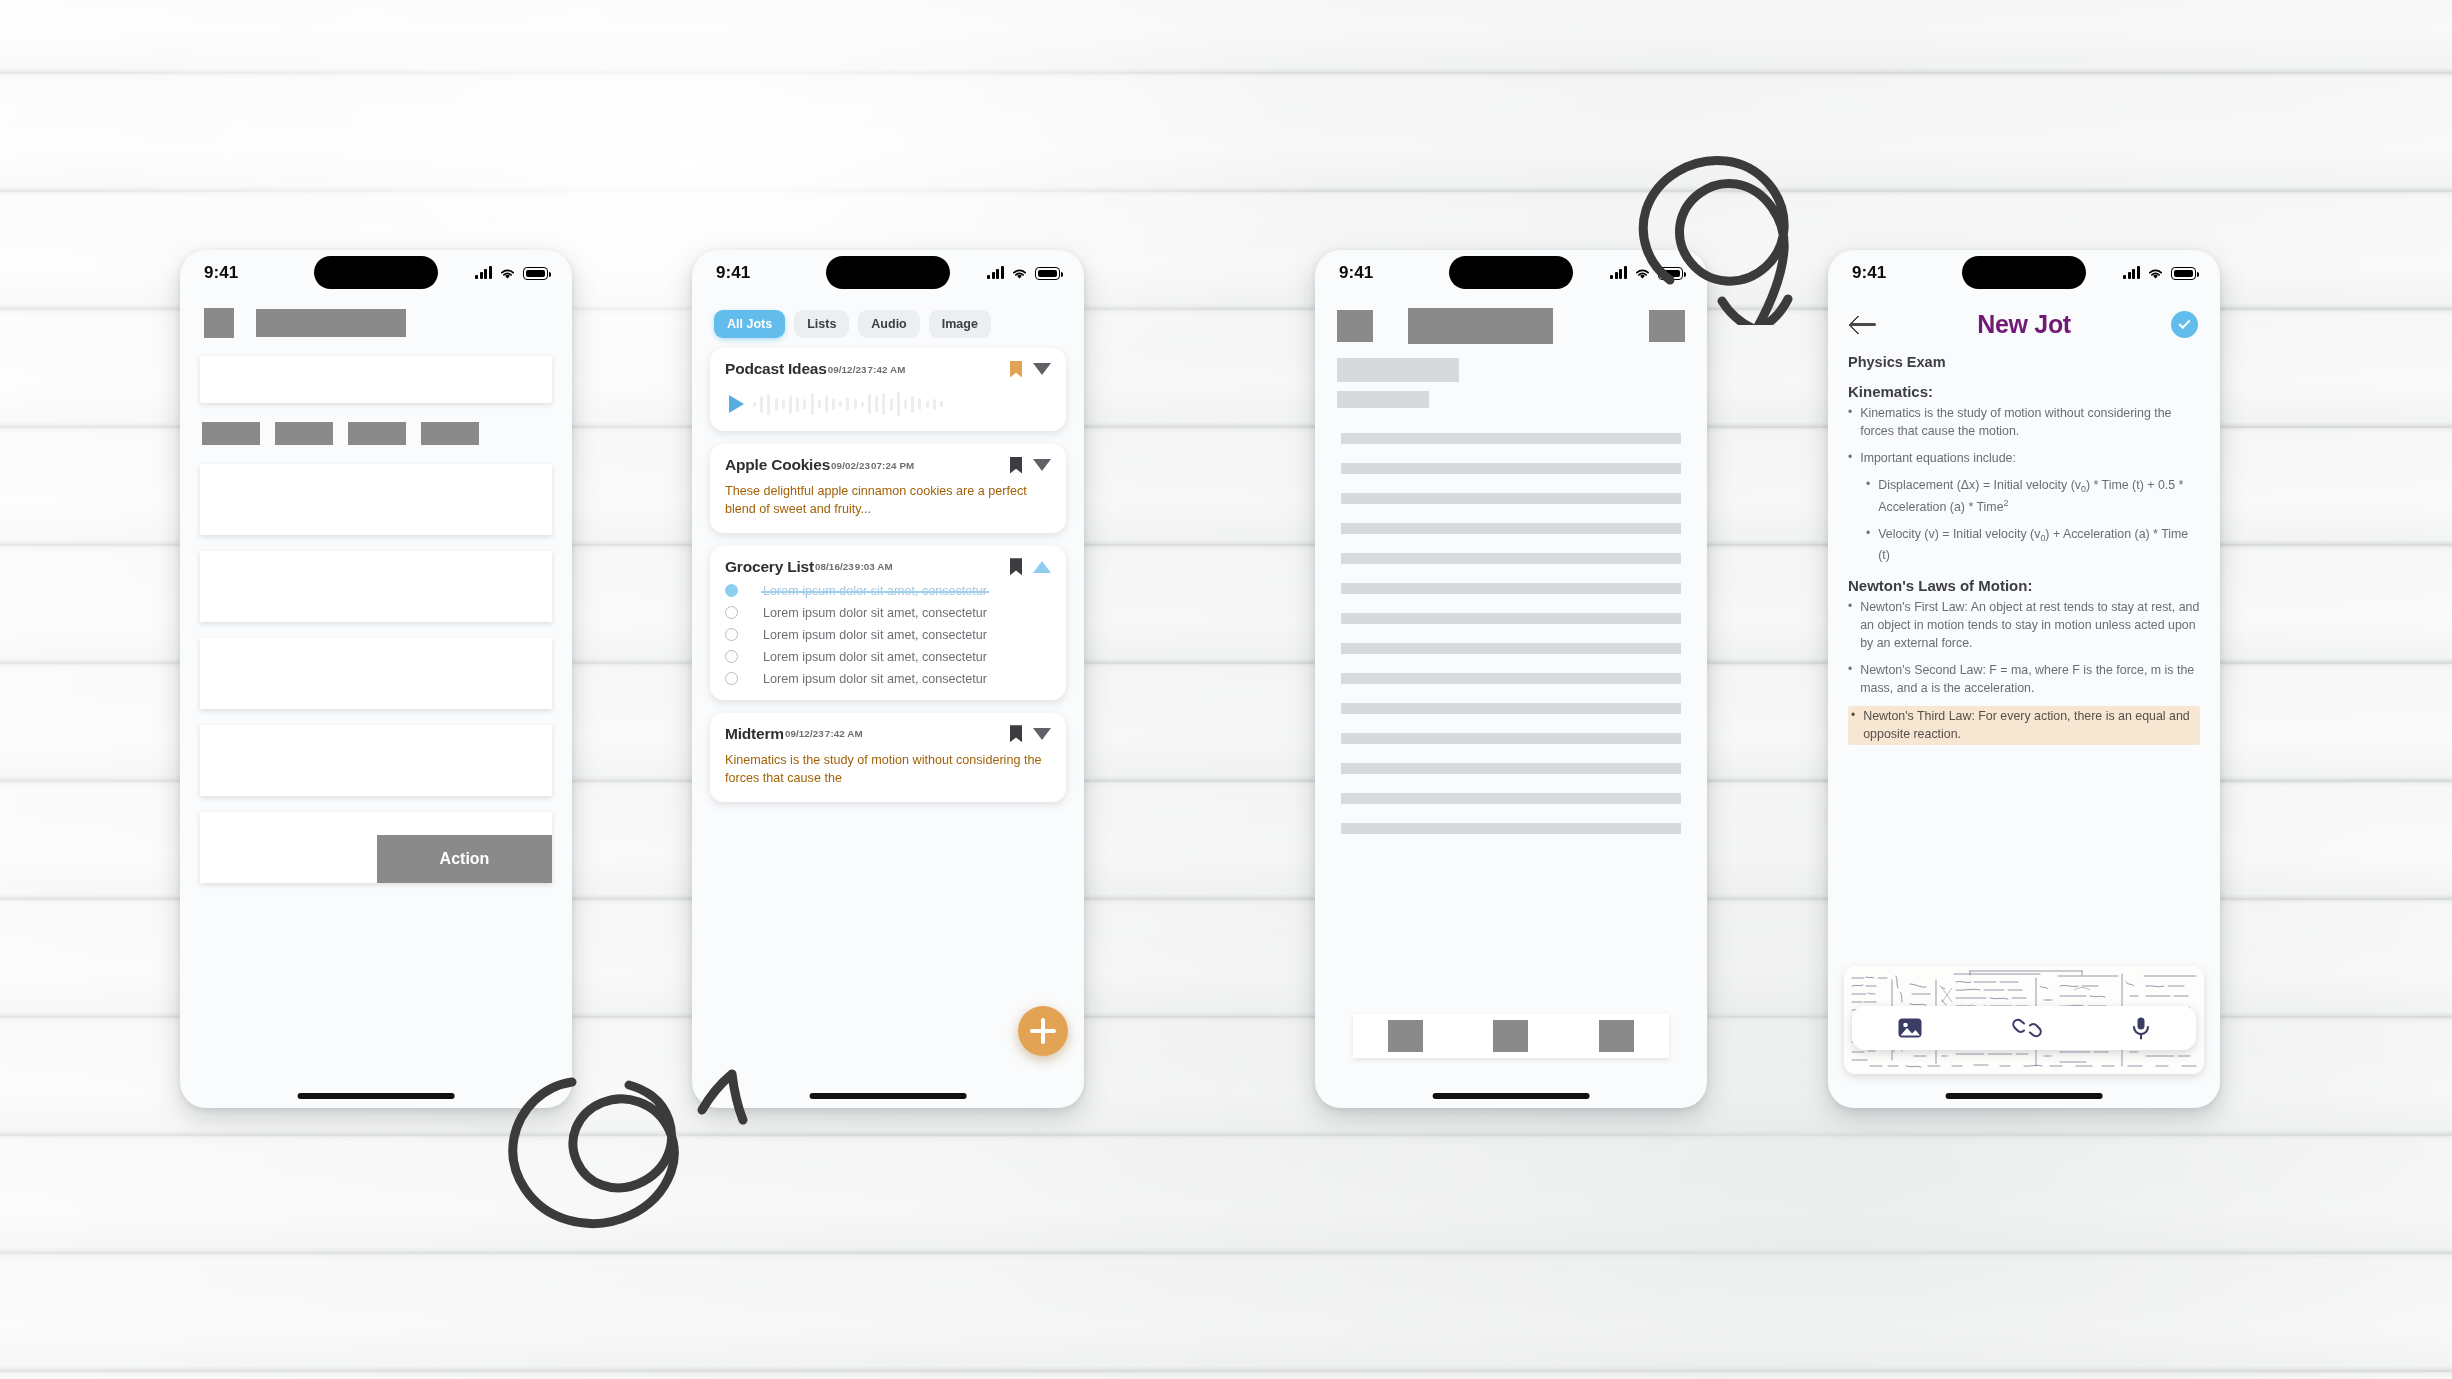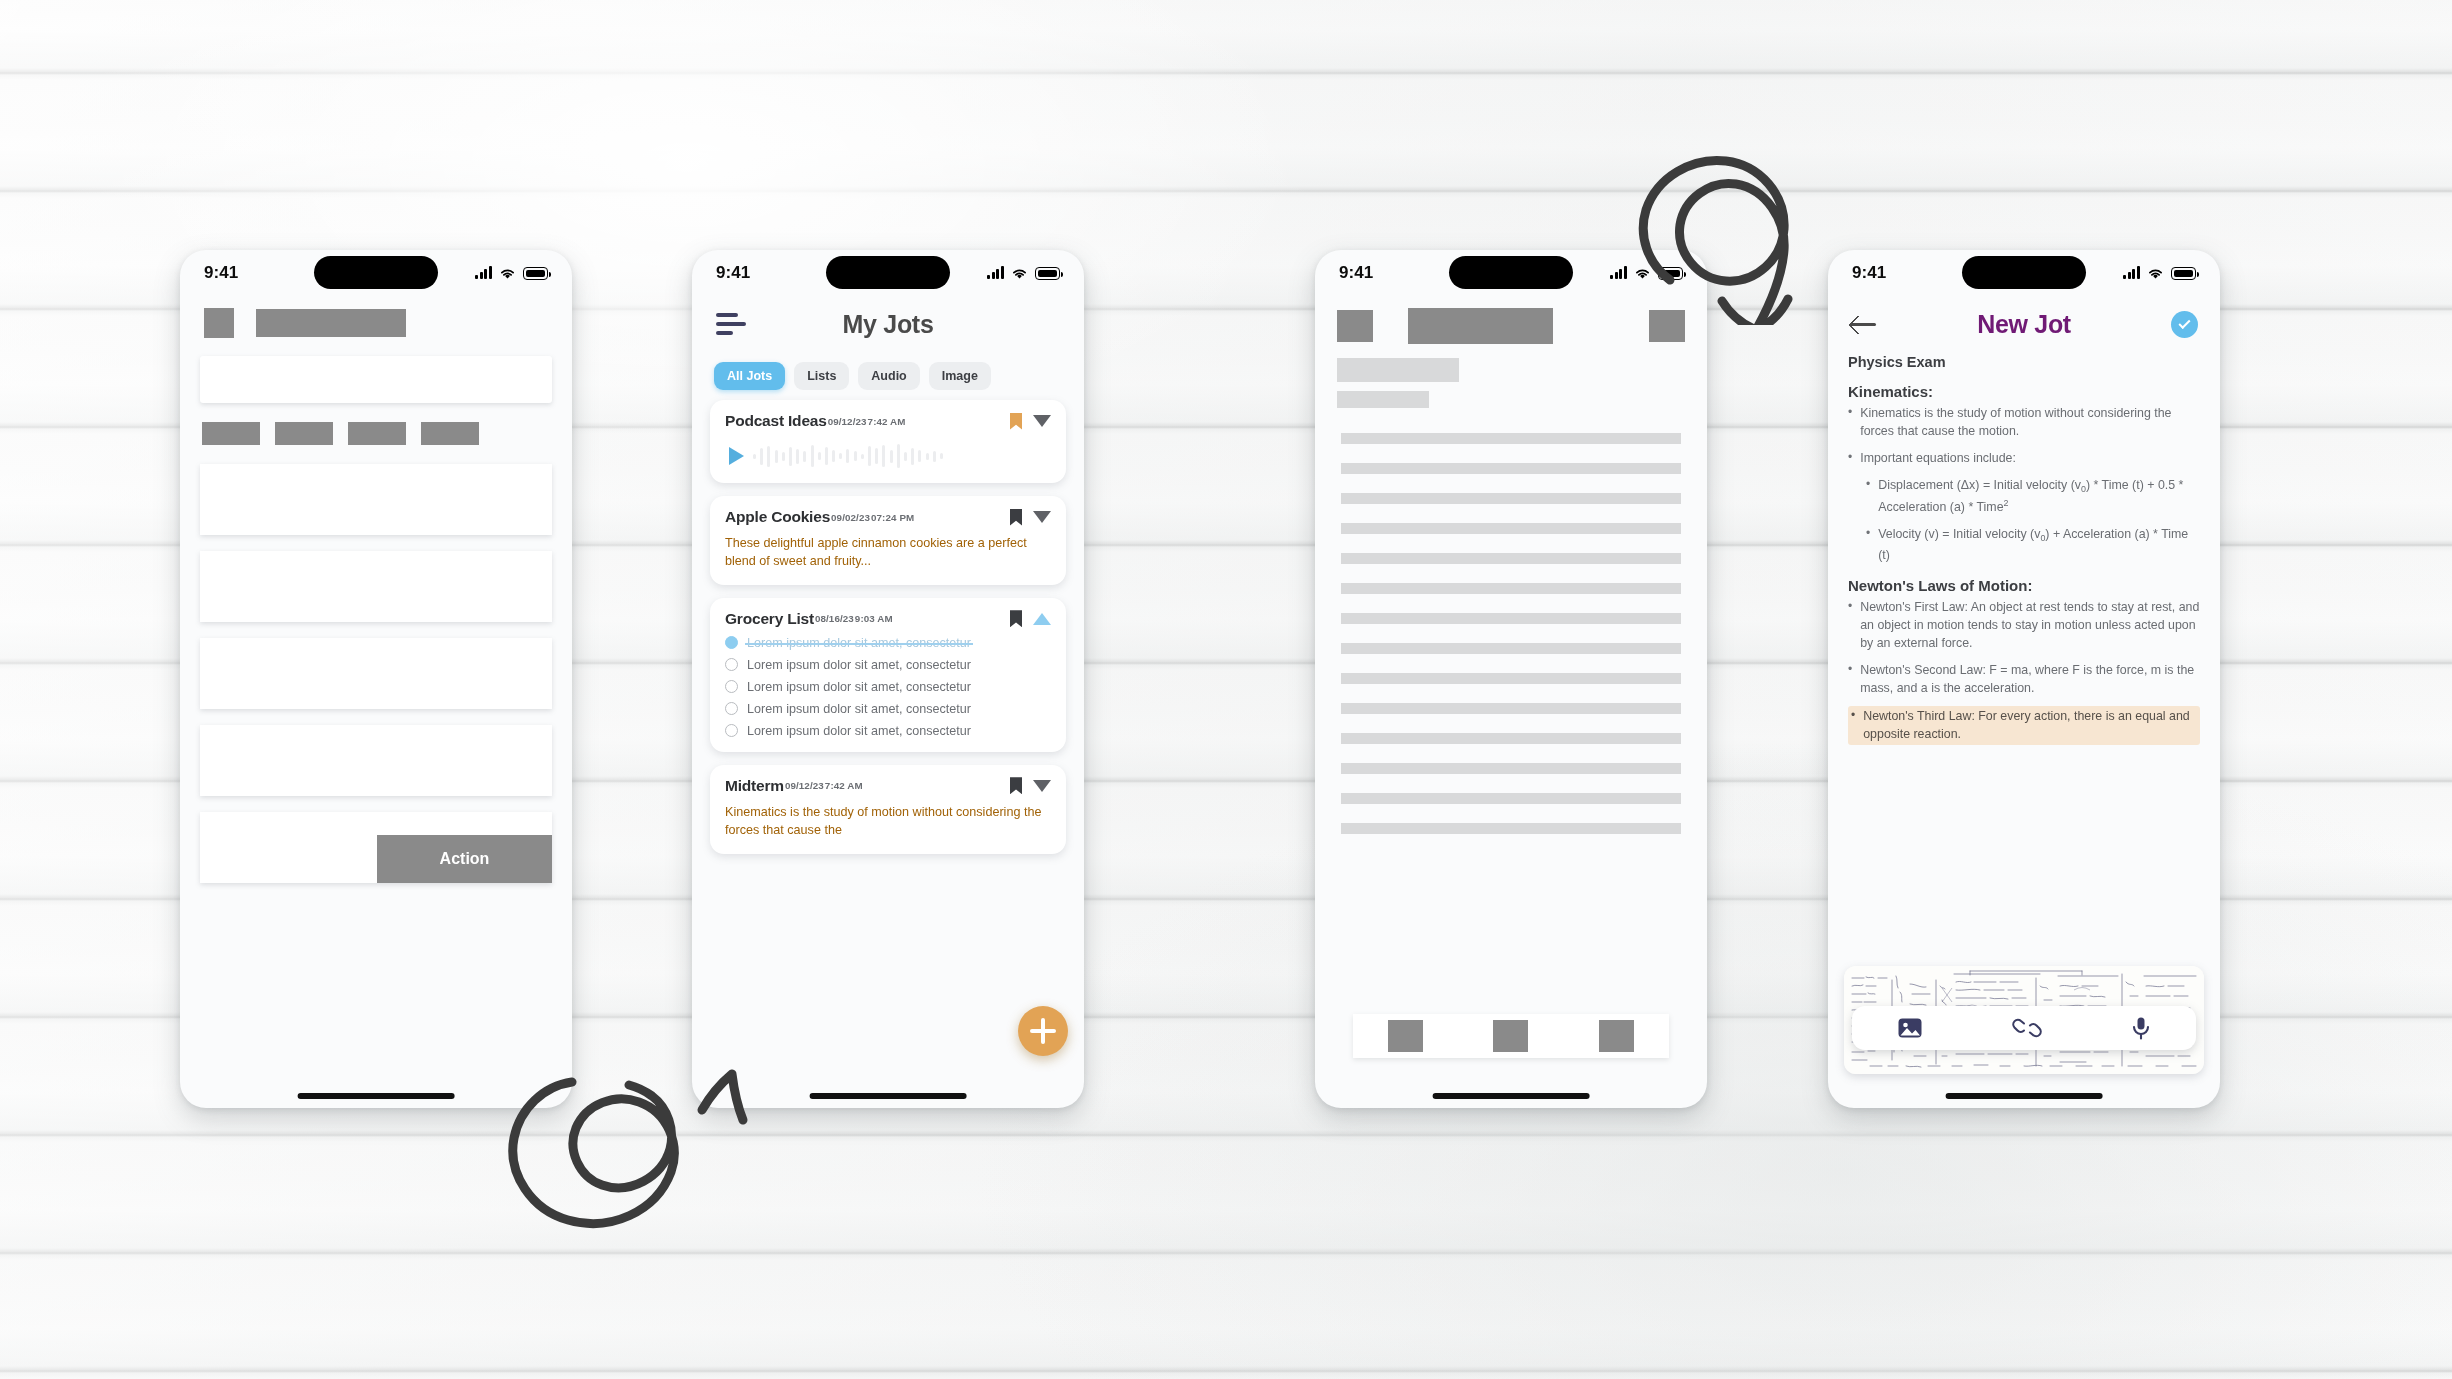--- a/index.html
+++ b/index.html
@@ -115,21 +115,21 @@
             border-bottom:12px solid var(--tri, #8ecdf0); }
 
   .wave-row { display:flex; align-items:center; gap:9px; margin-top: 13px; padding-left:4px; }
   .play-tri { width:0;height:0;border-top:9px solid transparent;border-bottom:9px solid transparent;
               border-left:15px solid #55aede; }
   .wave { display:flex; align-items:center; gap:4.2px; height:26px; flex:1; }
   .wave i { display:block; width:3px; background:#ecedef; border-radius:2px; }
 
   .jot-body { font-size:12.6px; line-height:1.42; color:#a16207; margin-top:9px; }
 
-  .list-row { display:flex; align-items:center; gap:9px; margin-top:8px; }
+  .list-row { display:flex; align-items:center; gap:25px; margin-top:8px; }
   .circ { width:13px; height:13px; border-radius:50%; border:1.4px solid #b9bcc0; flex:none; }
   .circ.done { background:#8dcdf0; border-color:#8dcdf0; }
   .list-txt { font-size:12.6px; color:#6c6f74; position:relative; }
   .list-txt.done { color:#a6c8de; }
   .list-txt.done::after {
     content:''; position:absolute; left:-2px; right:-2px; top:50%;
     height:2px; background:#9fd0ee;
   }
 
   .fab {
@@ -265,28 +265,20 @@
         <path d="M8.5 11.6 6.1 8.9a3.6 3.6 0 0 1 4.8 0z" fill="#000"></path>
         <path d="M2.9 5.6a8.3 8.3 0 0 1 11.2 0" stroke="#000" stroke-width="1.8" fill="none" stroke-linecap="round"></path>
         <path d="M4.9 7.9a5.4 5.4 0 0 1 7.2 0" stroke="#000" stroke-width="1.8" fill="none" stroke-linecap="round"></path>
       </svg>
       <div class="batt">
           <i></i>
         </div>
     </div>
   </div>
 
-  <div class="nav2">
-    <div class="hamburger">
-        <span></span>
-        <span></span>
-        <span></span>
-      </div>
-    <div class="nav2-title">My Jots</div>
-  </div>
 
 
   <div class="chips">
     <div class="chip active">All Jots</div>
     <div class="chip">Lists</div>
     <div class="chip">Audio</div>
     <div class="chip">Image</div>
   </div>
 
   <div class="jot-card">

